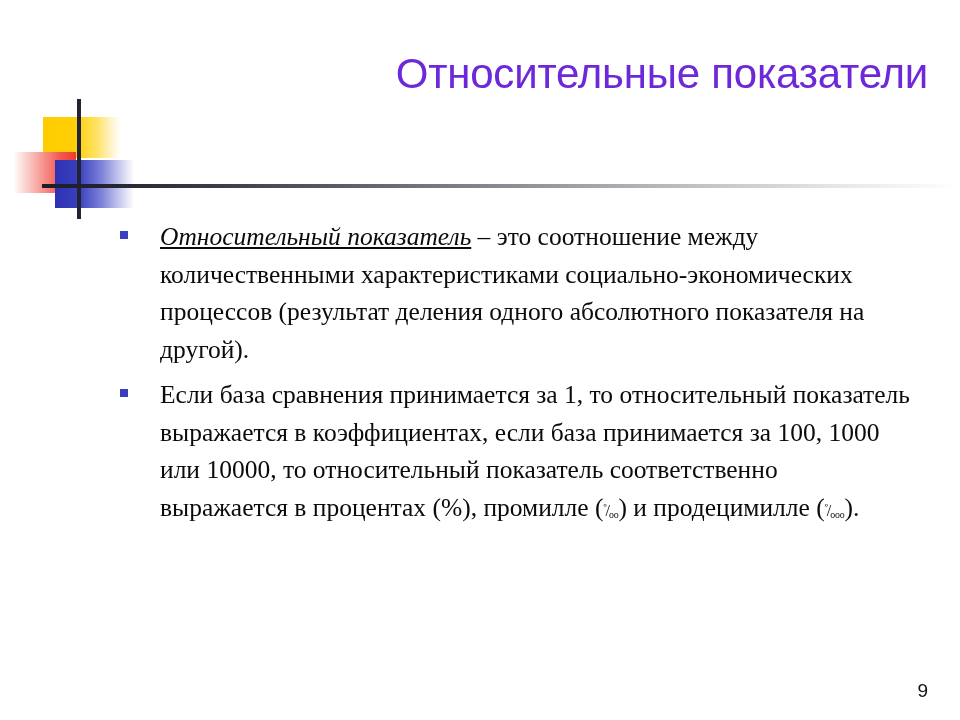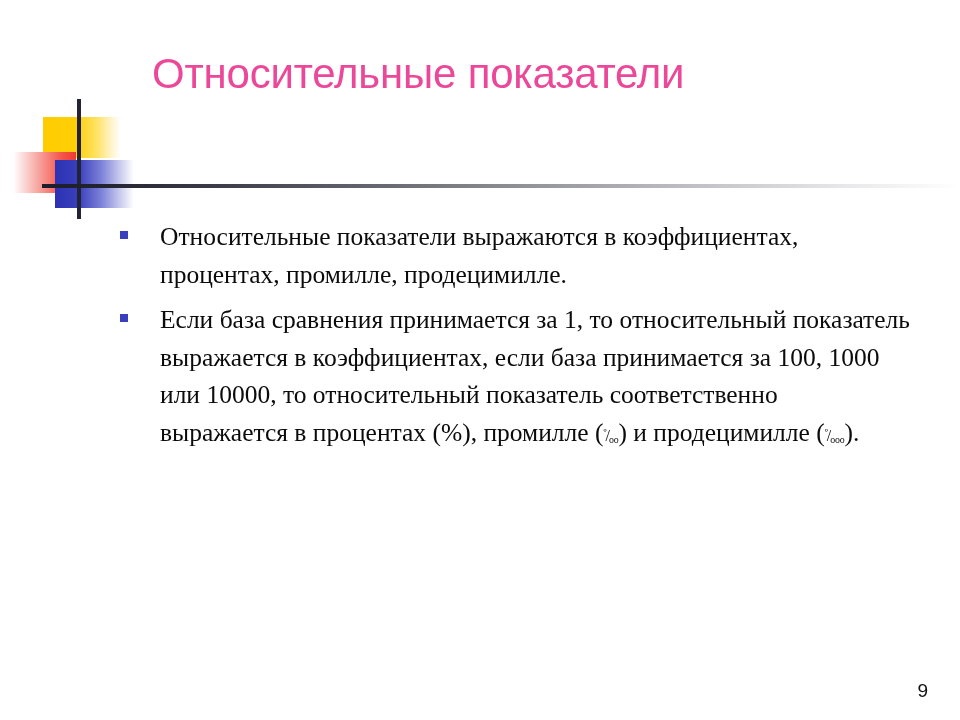--- a/index.html
+++ b/index.html
@@ -14,28 +14,28 @@
     width: 960px;
     height: 720px;
     background: #ffffff;
     overflow: hidden;
     font-family: "Liberation Serif", "DejaVu Serif", serif;
   }
 
   
   #slide-title {
     position: absolute;
-    left: 152px;
+    left: 168px;
     top: 52px;
     width: 760px;
-    text-align: left;
+    text-align: right;
     font-family: "Liberation Sans", "DejaVu Sans", sans-serif;
     font-size: 42px;
     line-height: 1.05;
-    color: #ec4899;
+    color: #6d28d9;
     white-space: nowrap;
     letter-spacing: -0.2px;
   }
 
   
   #logo {
     position: absolute;
     left: 0;
     top: 90px;
     width: 960px;
@@ -172,25 +172,25 @@
   <div id="logo">
     <div class="logo-sq" id="logo-yellow"></div>
     <div class="logo-sq" id="logo-red"></div>
     <div class="logo-sq" id="logo-blue"></div>
     <div id="logo-vline"></div>
     <div id="logo-hline"></div>
   </div>
 
   <div id="body-list">
 
-
     <div class="bullet-row">
       <div class="bullet-marker"></div>
-      <div class="bullet-text">Относительные показатели выражаются в коэффициентах, процентах, промилле, продецимилле.</div>
+      <div class="bullet-text"><span class="term">Относительный показатель</span><span> – это соотношение между количественными характеристиками социально-экономических процессов (результат деления одного абсолютного показателя на другой).</span></div>
     </div>
+
 
     <div class="bullet-row">
       <div class="bullet-marker"></div>
       <div class="bullet-text"><span>Если база сравнения принимается за 1, то относительный показатель выражается в коэффициентах, если база принимается за 100, 1000 или 10000, то относительный показатель соответственно выражается в процентах (%), промилле (</span><span class="permille"><span class="num">º</span><span class="slash">/</span><span class="den">oo</span></span><span>) и продецимилле (</span><span class="permille"><span class="num">º</span><span class="slash">/</span><span class="den">ooo</span></span><span>).</span></div>
     </div>
 
   </div>
 
   <div id="page-number">9</div>
 

